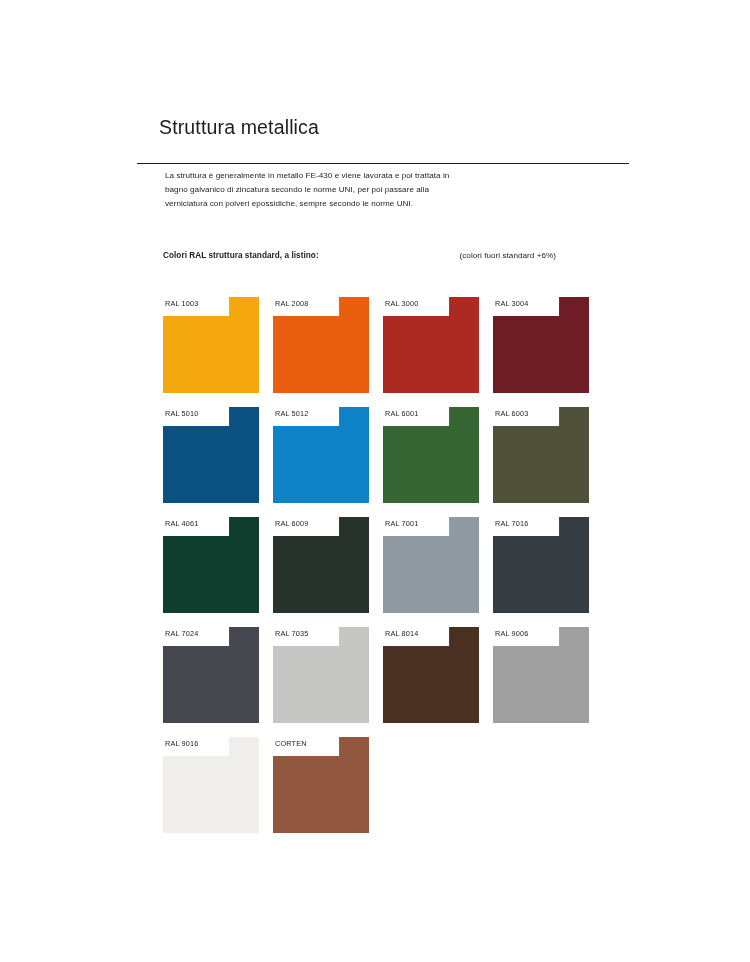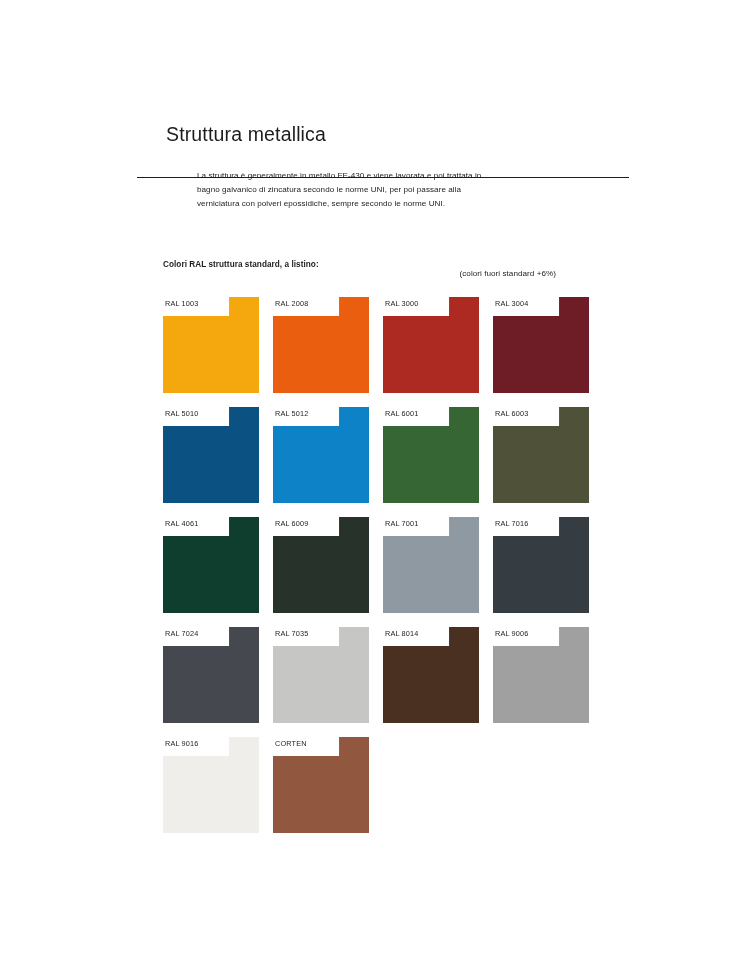--- a/index.html
+++ b/index.html
@@ -29,41 +29,40 @@
     position: absolute;
     left: 137px;
     top: 108px;
     width: 492px;
   }
   .page-title {
     font-size: 19.5px;
     font-weight: 400;
     letter-spacing: 0.15px;
     color: #1d1d1b;
-    margin: 16px;
+    margin: 9px;
     padding: 0 0 16px 13px;
     line-height: 1.1;
   }
   .title-rule {
     width: 492px;
     height: 1px;
     background: #1d1d1b;
   }
 
   
   .intro {
     position: absolute;
     left: 165px;
     top: 161px;
     width: 300px;
     font-size: 8.1px;
     line-height: 1.72;
     color: #1d1d1b;
     letter-spacing: 0.05px;
-    margin-left: 32px;
   }
 
   
   .sub-row {
     position: absolute;
     left: 163px;
     top: 251px;
     width: 393px;
     display: flex;
     align-items: center;
@@ -73,21 +72,20 @@
     font-size: 8.2px;
     font-weight: 700;
     color: #1d1d1b;
     letter-spacing: 0.05px;
   }
   .sub-right {
     font-size: 8.1px;
     font-weight: 400;
     color: #1d1d1b;
     letter-spacing: 0.05px;
-    margin-top: 18px;
   }
 
   
   .swatch-grid {
     position: absolute;
     left: 163px;
     top: 297px;
     width: 436px;
     display: grid;
     grid-template-columns: repeat(4, 96px);

